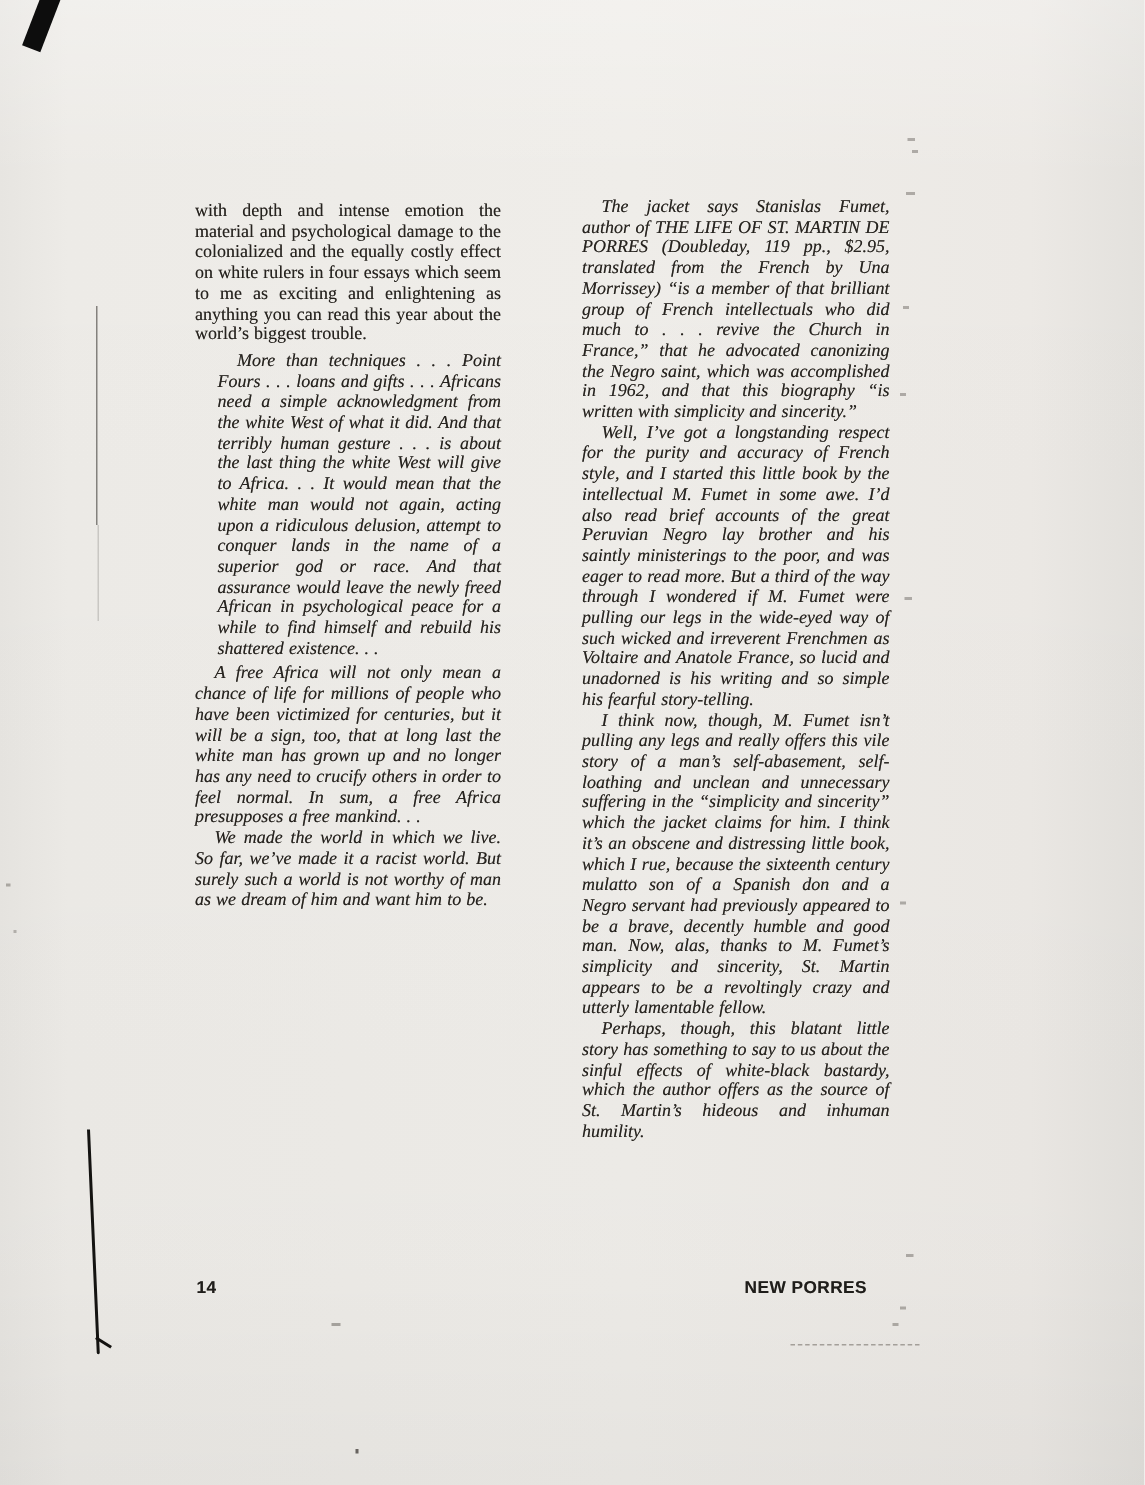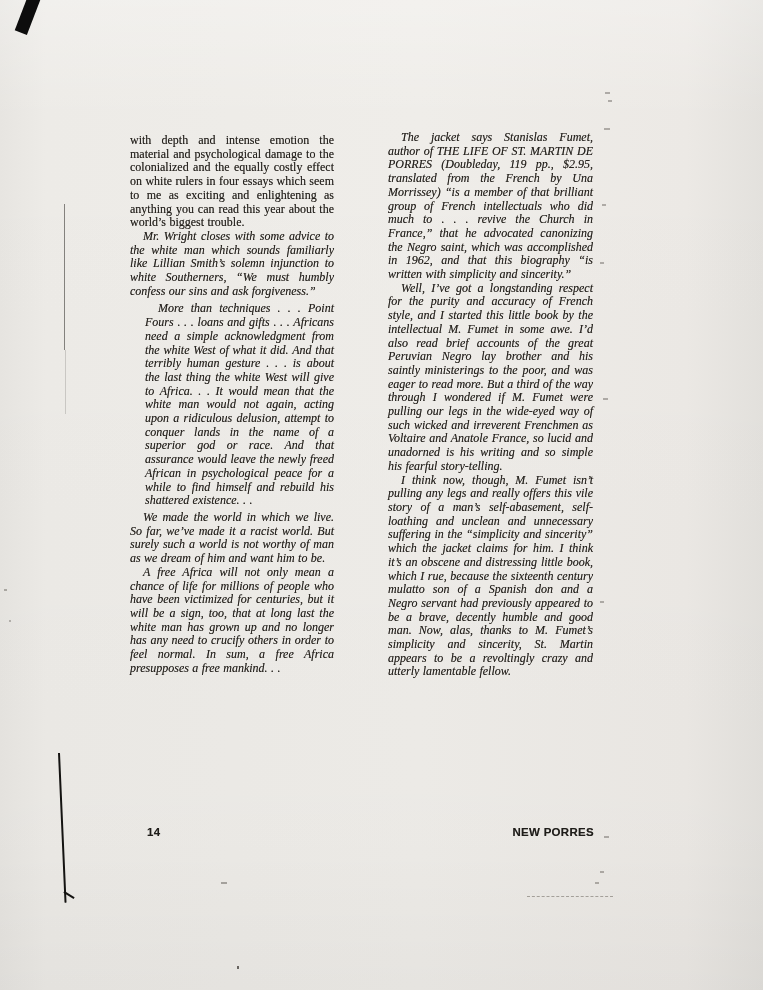--- a/index.html
+++ b/index.html
@@ -21,27 +21,26 @@
     font-size:12px;
     line-height:13.7px;
     text-align:justify;
     color:#26231f;
     text-shadow:0 0 0.4px rgba(40,35,30,0.55);
     word-spacing:0.4px;
   }
   .indent { text-indent:13px;font-style:italic; }
   .blockquote { margin:4px 0 3px 15px; }
   .footer {
-    position:absolute; left:131px; top:826px; width:447px;
+    position:absolute; left:131px; top:853px; width:447px;
     display:flex; justify-content:space-between; align-items:flex-end;
     font-family:"Liberation Sans", sans-serif;
     font-weight:bold; font-size:11.5px; color:#1f1d1a;
     text-shadow:0 0 0.4px rgba(40,35,30,0.5);
     letter-spacing:0.3px;
-    margin-left:16px;
   }
   
   .artifact { position:absolute; }
   .corner-mark { left:22px; top:-9px; width:13px; height:43px; background:#0d0d0d; transform:rotate(21deg); }
   .hairline-1 { left:64px; top:204px; width:1px; height:146px; background:rgba(45,42,38,0.55); }
   .hairline-2 { left:65px; top:350px; width:1px; height:64px; background:rgba(45,42,38,0.18); }
   .page-edge  { left:58px; top:753px; width:2px; height:150px; background:#141311; border-radius:0 0 2px 2px; transform:rotate(-2.5deg); transform-origin:top center; }
   .page-edge-hook { left:63px; top:894px; width:12px; height:2px; background:#141311; transform:rotate(32deg); }
   .tick { background:rgba(70,66,60,0.38); }
   .tick-1 { left:605px; top:92px;  width:5px; height:2px; }
@@ -81,32 +80,32 @@
   <div class="artifact tick tick-9"></div>
   <div class="artifact dotted-line"></div>
   <div class="artifact speck-1"></div>
   <div class="artifact speck-2"></div>
   <div class="artifact speck-3"></div>
   <div class="artifact speck-4"></div>
   <div class="artifact speck-5"></div>
 
   <div class="col col-left">
     <p>with depth and intense emotion the material and psychological damage to the colonialized and the equally costly effect on white rulers in four essays which seem to me as exciting and enlightening as anything you can read this year about the world’s biggest trouble.</p>
-    <p class="indent">Mr. Wright closes with some advice to the white man which sounds familiarly like Lillian Smith’s solemn injunction to white Southerners, “We must humbly confess our sins and ask forgiveness.”</p>
     <div class="blockquote">
       <p class="indent">More than techniques . . . Point Fours . . . loans and gifts . . . Africans need a simple acknowledgment from the white West of what it did.  And that terribly human gesture . . . is about the last thing the white West will give to Africa. . .  It would mean that the white man would not again, acting upon a ridiculous delusion, attempt to conquer lands in the name of a superior god or race.  And that assurance would leave the newly freed African in psychological peace for a while to find himself and rebuild his shattered existence. . .</p>
     </div>
+    <p class="indent">A free Africa will not only mean a chance of life for millions of people who have been victimized for centuries, but it will be a sign, too, that at long last the white man has grown up and no longer has any need to crucify others in order to feel normal. In sum, a free Africa presupposes a free mankind. . .</p>
     <p class="indent">We made the world in which we live. So far, we’ve made it a racist world. But surely such a world is not worthy of man as we dream of him and want him to be.</p>
-    <p class="indent">A free Africa will not only mean a chance of life for millions of people who have been victimized for centuries, but it will be a sign, too, that at long last the white man has grown up and no longer has any need to crucify others in order to feel normal. In sum, a free Africa presupposes a free mankind. . .</p>
   </div>
 
   <div class="col col-right">
     <p class="indent">The jacket says Stanislas Fumet, author of THE LIFE OF ST. MARTIN DE PORRES (Doubleday, 119 pp., $2.95, translated from the French by Una Morrissey) “is a member of that brilliant group of French intellectuals who did much to . . . revive the Church in France,” that he advocated canonizing the Negro saint, which was accomplished in 1962, and that this biography “is written with simplicity and sincerity.”</p>
     <p class="indent">Well, I’ve got a longstanding respect for the purity and accuracy of French style, and I started this little book by the intellectual M. Fumet in some awe. I’d also read brief accounts of the great Peruvian Negro lay brother and his saintly ministerings to the poor, and was eager to read more. But a third of the way through I wondered if M. Fumet were pulling our legs in the wide-eyed way of such wicked and irreverent Frenchmen as Voltaire and Anatole France, so lucid and unadorned is his writing and so simple his fearful story-telling.</p>
     <p class="indent">I think now, though, M. Fumet isn’t pulling any legs and really offers this vile story of a man’s self-abasement, self-loathing and unclean and unnecessary suffering in the “simplicity and sincerity” which the jacket claims for him. I think it’s an obscene and distressing little book, which I rue, because the sixteenth century mulatto son of a Spanish don and a Negro servant had previously appeared to be a brave, decently humble and good man. Now, alas, thanks to M. Fumet’s simplicity and sincerity, St. Martin appears to be a revoltingly crazy and utterly lamentable fellow.</p>
+    <p class="indent">Perhaps, though, this blatant little story has something to say to us about the sinful effects of white-black bastardy, which the author offers as the source of St. Martin’s hideous and inhuman humility.</p>
   </div>
 
   <div class="footer">
     <span>14</span>
     <span>NEW PORRES</span>
   </div>
 
 </div>
 
 </body></html>

